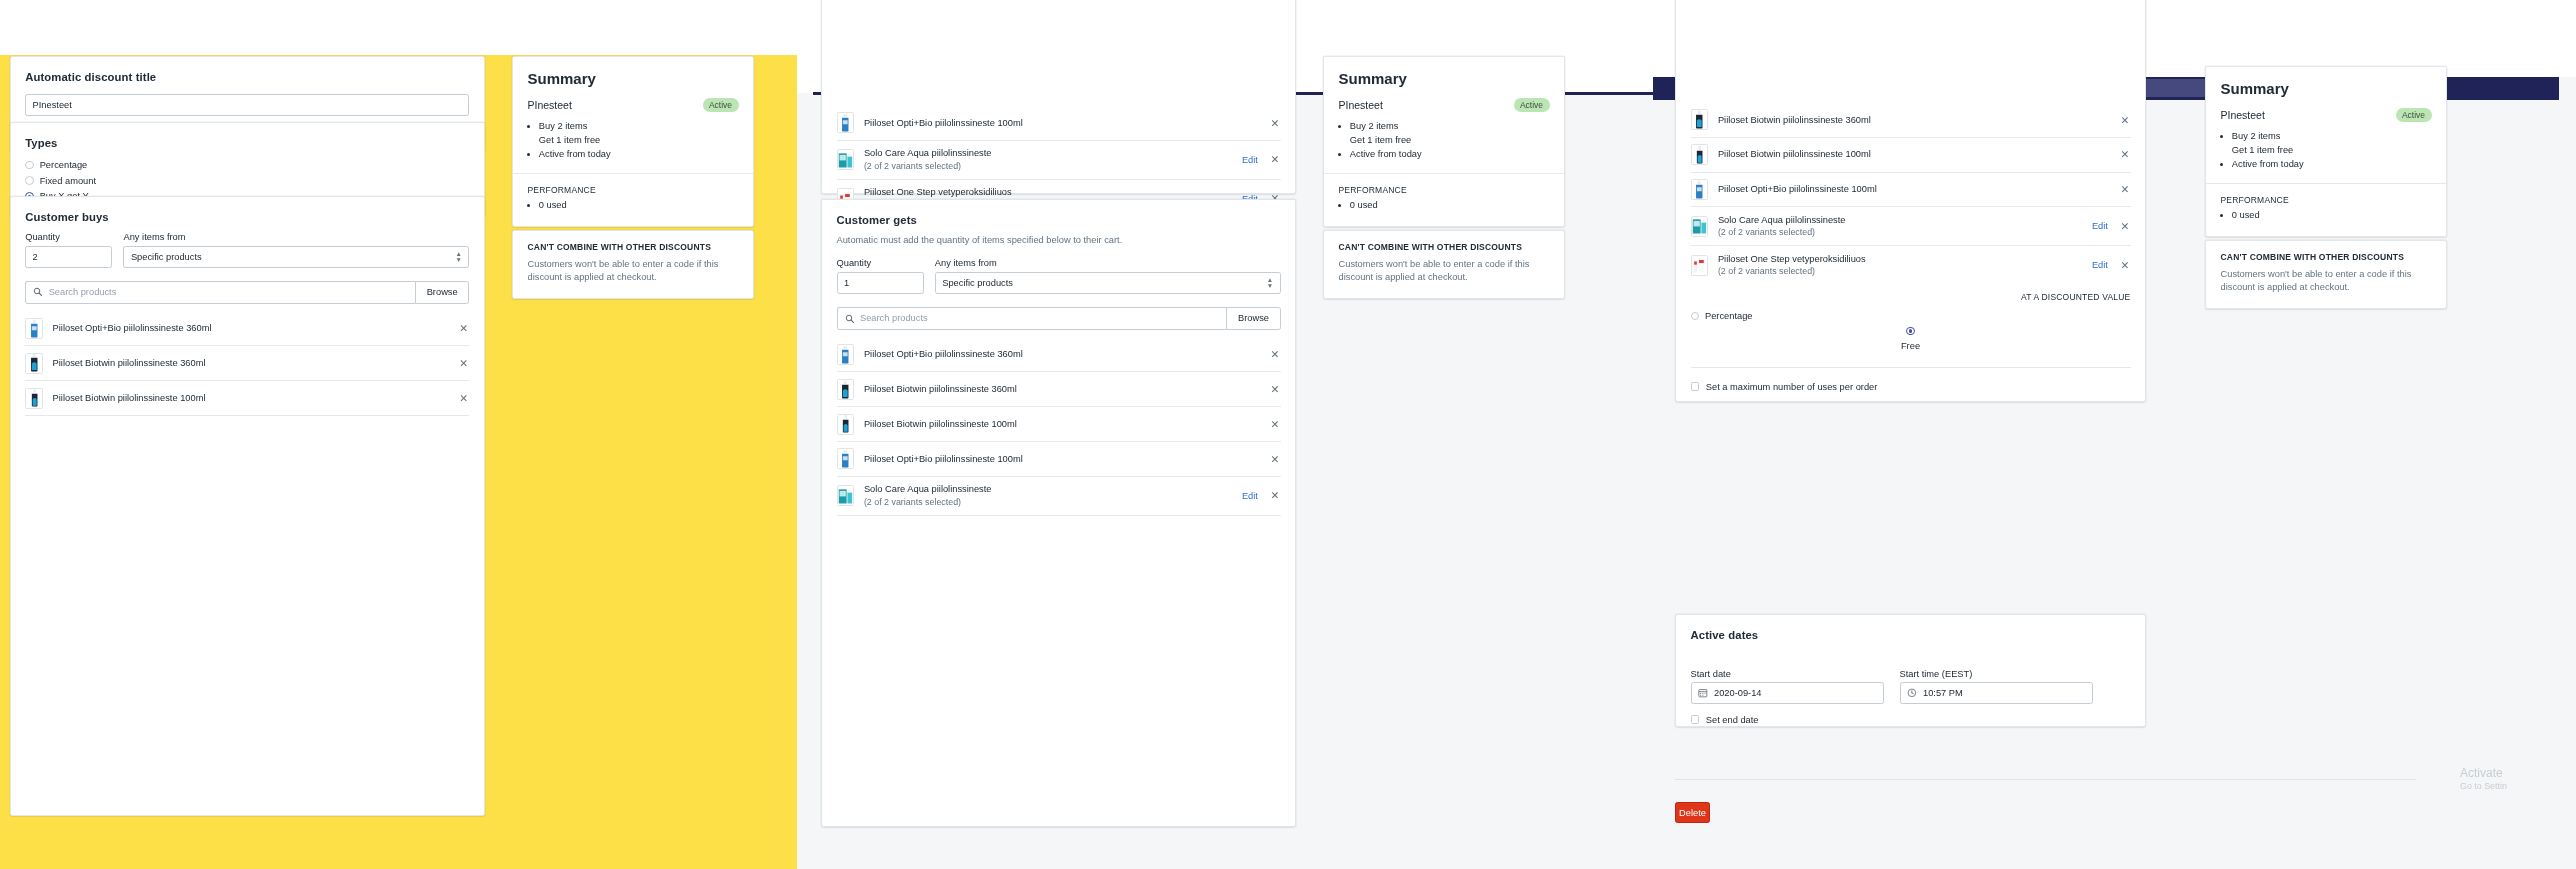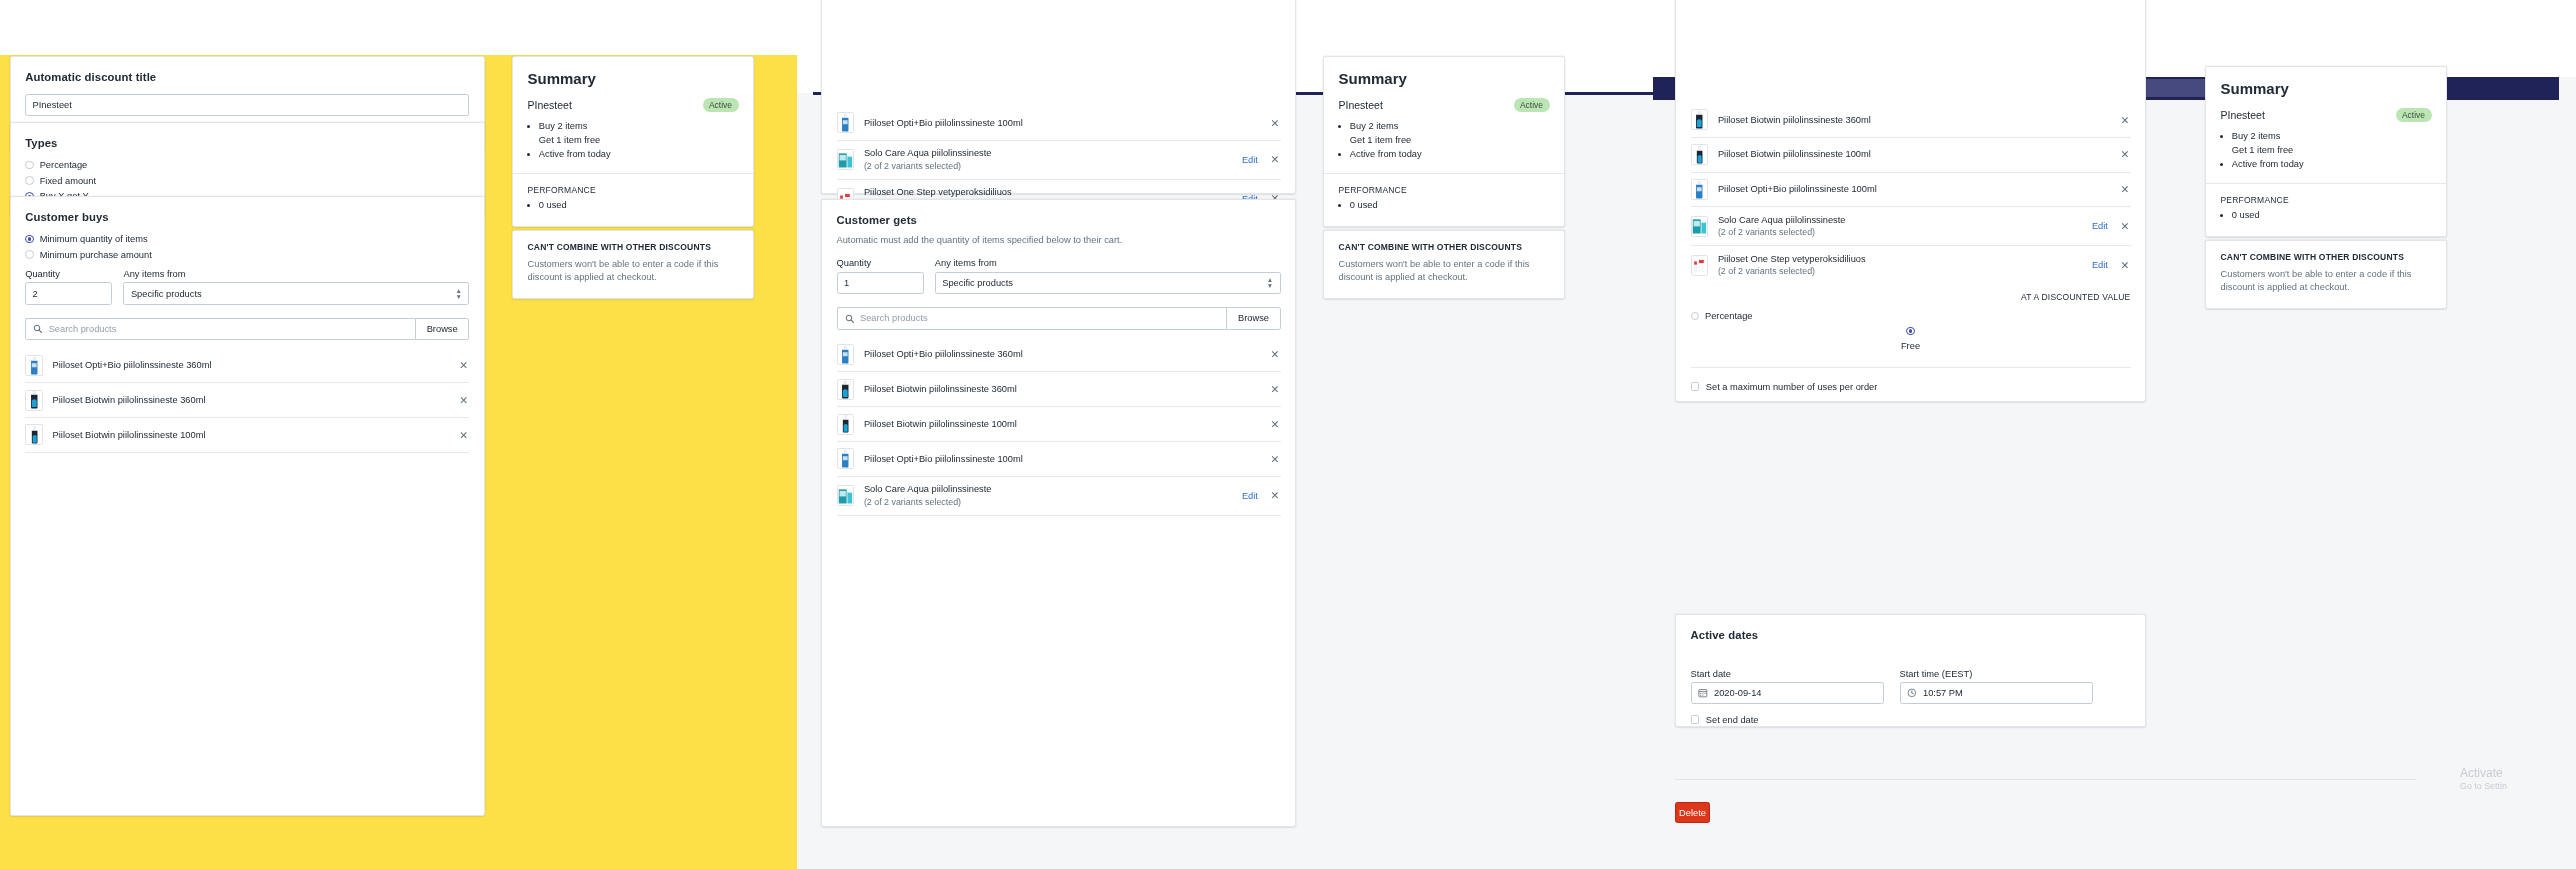--- a/index.html
+++ b/index.html
@@ -191,30 +191,20 @@
       <div class="radio-row" style="margin-bottom:0;">
         <span class="radio on"></span>
         <span>Buy X get Y</span>
       </div>
     </div>
   </div>
 
   <div class="card card-pad" style="position:absolute;left:9.7px;top:196px;width:475px;height:620px;">
     <div class="sec-title">Customer buys</div>
 
-    <div style="margin-top:11.3px;">
-      <div class="radio-row">
-        <span class="radio on"></span>
-        <span>Minimum quantity of items</span>
-      </div>
-      <div class="radio-row">
-        <span class="radio"></span>
-        <span>Minimum purchase amount</span>
-      </div>
-    </div>
 
     <div style="display:flex;gap:11.3px;margin-top:9.7px;">
       <div style="width:87px;">
         <span class="lbl">Quantity</span>
         <div class="txtfield">2</div>
       </div>
       <div style="flex:1 1 auto;">
         <span class="lbl">Any items from</span>
         <div class="selectbox">
           <span>Specific products</span>

